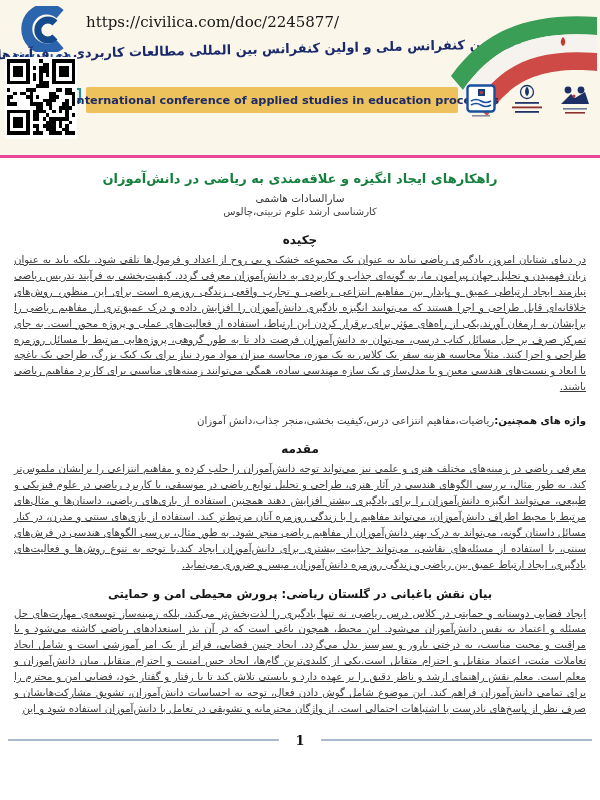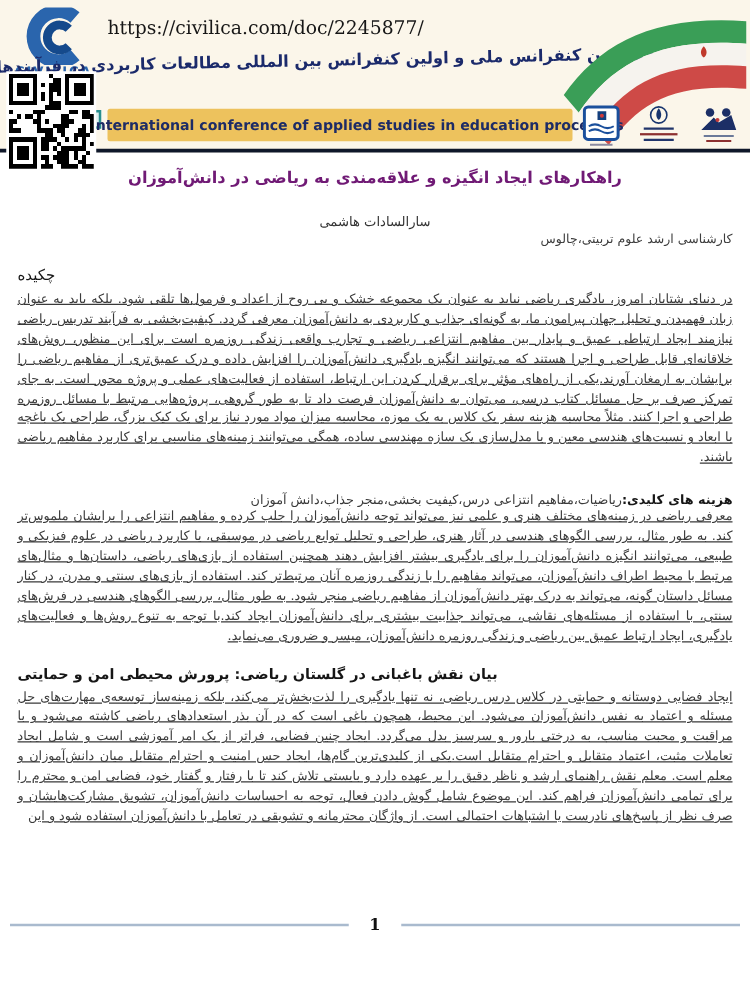--- a/index.html
+++ b/index.html
@@ -4,22 +4,22 @@
 <style>
   * { margin:0; padding:0; box-sizing:border-box; }
   html,body { background:#e8e8e8; }
   .page {
     position:relative; width:600px; height:800px; margin:0 auto;
     background:#ffffff; overflow:hidden;
     font-family:"DejaVu Sans", sans-serif; color:#3a3a3a;
   }
   
   .doc-header {
-    position:relative; width:100%; height:122px;
-    background:#fbf6ea; border-bottom:3px solid #0f172a;
+    position:relative; width:100%; height:158px;
+    background:#fbf6ea; border-bottom:3px solid #ec4899;
   }
   .civ-logo { position:absolute; left:8px; top:6px; width:70px; text-align:center; }
   .civ-logo-text {
     font-size:10.5px; font-weight:bold; letter-spacing:1.5px;
     color:#2a65ad; margin-top:-4px;
   }
   .doc-url {
     position:absolute; left:86px; top:13px;
     font-family:"DejaVu Serif", serif; font-size:15px; color:#161616;
   }
@@ -45,26 +45,26 @@
     border:2px solid #2a8f8f; background:#dff1f1;
   }
   .qr-wrap {
     position:absolute; left:5px; top:57px; width:72px; height:82px;
     background:#ffffff; padding:2px; z-index:5;
   }
   
   .content { padding:0 14px; direction:rtl; }
   .paper-title {
     padding-top:13px; text-align:center;
-    font-size:13px; font-weight:bold; color:#701a75;
-  }
-  .author { margin-top:22px; text-align:center; font-size:10.5px; color:#333; }
-  .affil  { margin-top:2px; font-size:10px; color:#3d3d3d; }
-  .sec-h  { margin:16px 0 5px; font-size:12px; font-weight:normal; color:#161616; text-align:left; }
-  .sub-h  { margin:14px 0 5px; font-size:11.5px; font-weight:bold; color:#161616; text-align:left; }
+    font-size:13px; font-weight:bold; color:#15803d;
+  }
+  .author { margin-top:6px; text-align:center; font-size:10.5px; color:#333; }
+  .affil  { margin-top:2px; text-align:center; font-size:10px; color:#3d3d3d; }
+  .sec-h  { margin:16px 0 5px; font-size:12px; font-weight:bold; color:#161616; text-align:center; }
+  .sub-h  { margin:14px 0 5px; font-size:11.5px; font-weight:bold; color:#161616; text-align:center; }
   .para   { font-size:10.2px; line-height:1.56; text-align:justify; color:#3a3a3a;text-decoration:underline; }
   .keywords { margin-top:20px; font-size:10.2px; color:#3a3a3a; text-align:right; }
   .kw-label { font-weight:bold; color:#161616; }
   
   .footer {
     position:absolute; left:8px; right:8px; top:731px; height:18px;
     display:flex; align-items:center; gap:16px; background:#ffffff;
   }
   .fline { flex:1; height:2px; background:#a9bace; }
   .pagenum {
@@ -279,22 +279,23 @@
   </div>
 
   <div class="content">
     <h1 class="paper-title">راهکارهای ایجاد انگیزه و علاقه‌مندی به ریاضی در دانش‌آموزان</h1>
     <div class="author">سارالسادات هاشمی</div>
     <div class="affil">کارشناسی ارشد علوم تربیتی،چالوس</div>
 
     <h2 class="sec-h">چکیده</h2>
     <p class="para">در دنیای شتابان امروز، یادگیری ریاضی نباید به عنوان یک مجموعه خشک و بی روح از اعداد و فرمول‌ها تلقی شود. بلکه باید به عنوان زبان فهمیدن و تحلیل جهان پیرامون ما، به گونه‌ای جذاب و کاربردی به دانش‌آموزان معرفی گردد. کیفیت‌بخشی به فرآیند تدریس ریاضی نیازمند ایجاد ارتباطی عمیق و پایدار بین مفاهیم انتزاعی ریاضی و تجارب واقعی زندگی روزمره است برای این منظور، روش‌های خلاقانه‌ای قابل طراحی و اجرا هستند که می‌توانند انگیزه یادگیری دانش‌آموزان را افزایش داده و درک عمیق‌تری از مفاهیم ریاضی را برایشان به ارمغان آورند.یکی از راه‌های مؤثر برای برقرار کردن این ارتباط، استفاده از فعالیت‌های عملی و پروژه محور است. به جای تمرکز صرف بر حل مسائل کتاب درسی، می‌توان به دانش‌آموزان فرصت داد تا به طور گروهی، پروژه‌هایی مرتبط با مسائل روزمره طراحی و اجرا کنند. مثلاً محاسبه هزینه سفر یک کلاس به یک موزه، محاسبه میزان مواد مورد نیاز برای یک کیک بزرگ، طراحی یک باغچه با ابعاد و نسبت‌های هندسی معین و یا مدل‌سازی یک سازه مهندسی ساده، همگی می‌توانند زمینه‌های مناسبی برای کاربرد مفاهیم ریاضی باشند.</p>
 
-    <p class="keywords"><span class="kw-label">هزینه های کلیدی:</span><span>ریاضیات،مفاهیم انتزاعی درس،کیفیت بخشی،منجر جذاب،دانش آموزان</span></p>
-
+    <p class="keywords"><span class="kw-label">واژه های همچنین:</span><span>ریاضیات،مفاهیم انتزاعی درس،کیفیت بخشی،منجر جذاب،دانش آموزان</span></p>
+
+    <h2 class="sec-h">مقدمه</h2>
     <p class="para">معرفی ریاضی در زمینه‌های مختلف هنری و علمی نیز می‌تواند توجه دانش‌آموزان را جلب کرده و مفاهیم انتزاعی را برایشان ملموس‌تر کند. به طور مثال، بررسی الگوهای هندسی در آثار هنری، طراحی و تحلیل توابع ریاضی در موسیقی، یا کاربرد ریاضی در علوم فیزیکی و طبیعی، می‌توانند انگیزه دانش‌آموزان را برای یادگیری بیشتر افزایش دهند همچنین استفاده از بازی‌های ریاضی، داستان‌ها و مثال‌های مرتبط با محیط اطراف دانش‌آموزان، می‌تواند مفاهیم را با زندگی روزمره آنان مرتبط‌تر کند. استفاده از بازی‌های سنتی و مدرن، در کنار مسائل داستان گونه، می‌تواند به درک بهتر دانش‌آموزان از مفاهیم ریاضی منجر شود. به طور مثال، بررسی الگوهای هندسی در فرش‌های سنتی، با استفاده از مسئله‌های نقاشی، می‌تواند جذابیت بیشتری برای دانش‌آموزان ایجاد کند.با توجه به تنوع روش‌ها و فعالیت‌های یادگیری، ایجاد ارتباط عمیق بین ریاضی و زندگی روزمره دانش‌آموزان، میسر و ضروری می‌نماید.</p>
 
     <h3 class="sub-h">بیان نقش باغبانی در گلستان ریاضی: پرورش محیطی امن و حمایتی</h3>
     <p class="para">ایجاد فضایی دوستانه و حمایتی در کلاس درس ریاضی، نه تنها یادگیری را لذت‌بخش‌تر می‌کند، بلکه زمینه‌ساز توسعه‌ی مهارت‌های حل مسئله و اعتماد به نفس دانش‌آموزان می‌شود. این محیط، همچون باغی است که در آن بذر استعدادهای ریاضی کاشته می‌شود و با مراقبت و محبت مناسب، به درختی بارور و سرسبز بدل می‌گردد. ایجاد چنین فضایی، فراتر از یک امر آموزشی است و شامل ایجاد تعاملات مثبت، اعتماد متقابل و احترام متقابل است.یکی از کلیدی‌ترین گام‌ها، ایجاد حس امنیت و احترام متقابل میان دانش‌آموزان و معلم است. معلم نقش راهنمای ارشد و ناظر دقیق را بر عهده دارد و بایستی تلاش کند تا با رفتار و گفتار خود، فضایی امن و محترم را برای تمامی دانش‌آموزان فراهم کند. این موضوع شامل گوش دادن فعال، توجه به احساسات دانش‌آموزان، تشویق مشارکت‌هایشان و صرف نظر از پاسخ‌های نادرست یا اشتباهات احتمالی است. از واژگان محترمانه و تشویقی در تعامل با دانش‌آموزان استفاده شود و این</p>
   </div>
 
   <div class="footer">
     <div class="fline"></div>
     <div class="pagenum">1</div>
     <div class="fline"></div>

